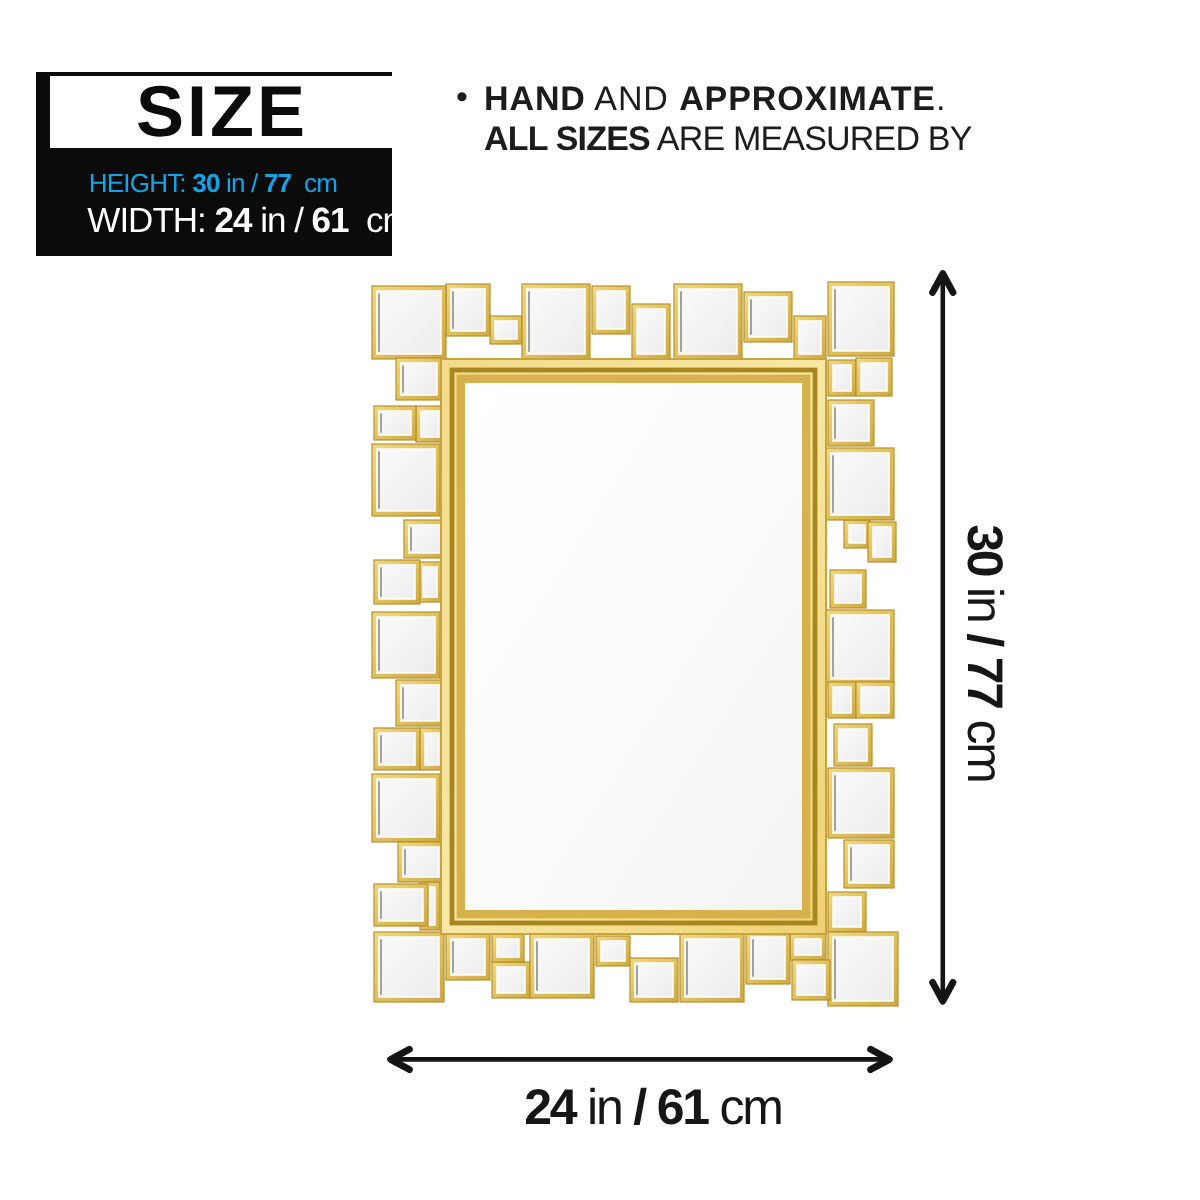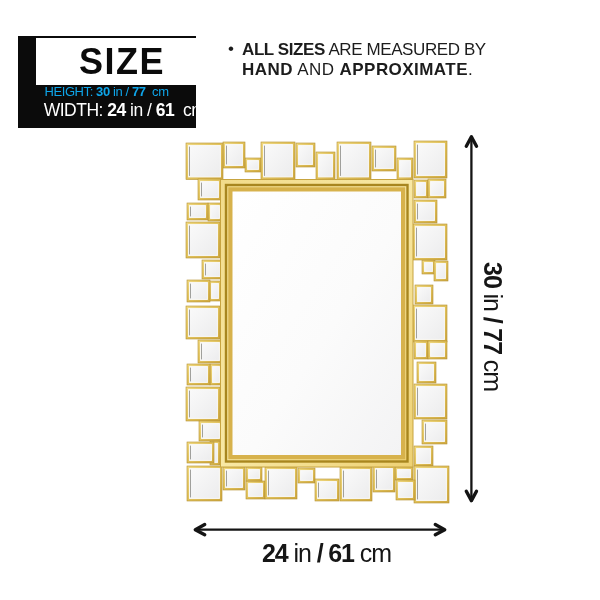--- a/index.html
+++ b/index.html
@@ -4,35 +4,35 @@
 <style>
 html,body{margin:0;padding:0;width:600px;height:600px;background:#ffffff;font-family:"Liberation Sans", sans-serif;}
 .abs{position:absolute;}
 b{font-weight:bold;}
 </style>
 </head>
 <body>
 
 <div class="abs" style="left:17.5px;top:35.5px;width:178px;height:92px;background:#0b0b0b;">
 
-  <div class="abs" style="left:18px;top:2.5px;width:173px;height:47px;background:#ffffff;display:flex;align-items:center;justify-content:center;">
+  <div class="abs" style="left:7px;top:2.5px;width:173px;height:36px;background:#ffffff;display:flex;align-items:center;justify-content:center;">
     <span style="font-size:36px;font-weight:bold;color:#0b0b0b;letter-spacing:1.5px;line-height:1;">SIZE</span>
   </div>
 
   <div class="abs" style="left:0;top:46px;width:178px;text-align:center;color:#0ea5e9;font-size:13px;line-height:19px;white-space:nowrap;letter-spacing:-0.4px;">HEIGHT: <b>30</b> in / <b>77</b>&nbsp; cm</div>
 
   <div class="abs" style="left:0;top:65px;width:214px;text-align:center;color:#ffffff;font-size:17.5px;line-height:19px;white-space:nowrap;letter-spacing:-0.5px;">WIDTH: <b>24</b> in / <b>61</b>&nbsp; cm</div>
 </div>
 
 <div class="abs" style="left:226px;top:40px;width:300px;font-size:17px;color:#1c1c1c;">
   <span style="position:absolute;left:2px;top:-1px;">•</span>
 
+  <div style="margin-left:16px;line-height:20px;letter-spacing:0.45px;white-space:nowrap;"><b>HAND</b> AND <b>APPROXIMATE</b>.</div>
+
   <div style="margin-left:16px;line-height:20px;letter-spacing:-0.4px;white-space:nowrap;"><b>ALL SIZES</b> ARE MEASURED BY</div>
-
-  <div style="margin-left:16px;line-height:20px;letter-spacing:0.45px;white-space:nowrap;"><b>HAND</b> AND <b>APPROXIMATE</b>.</div>
 </div>
 <svg width="600" height="600" viewBox="0 0 600 600" xmlns="http://www.w3.org/2000/svg" style="position:absolute;left:0;top:0">
 <defs>
 <linearGradient id="gB" x1="0" y1="0" x2="1" y2="1">
 <stop offset="0" stop-color="#f0d982"></stop>
         <stop offset="0.5" stop-color="#e0c15c"></stop>
         <stop offset="1" stop-color="#cfa942"></stop>
 </linearGradient>
 <linearGradient id="face" x1="0" y1="0" x2="1" y2="1">
 <stop offset="0" stop-color="#fafafa"></stop>

